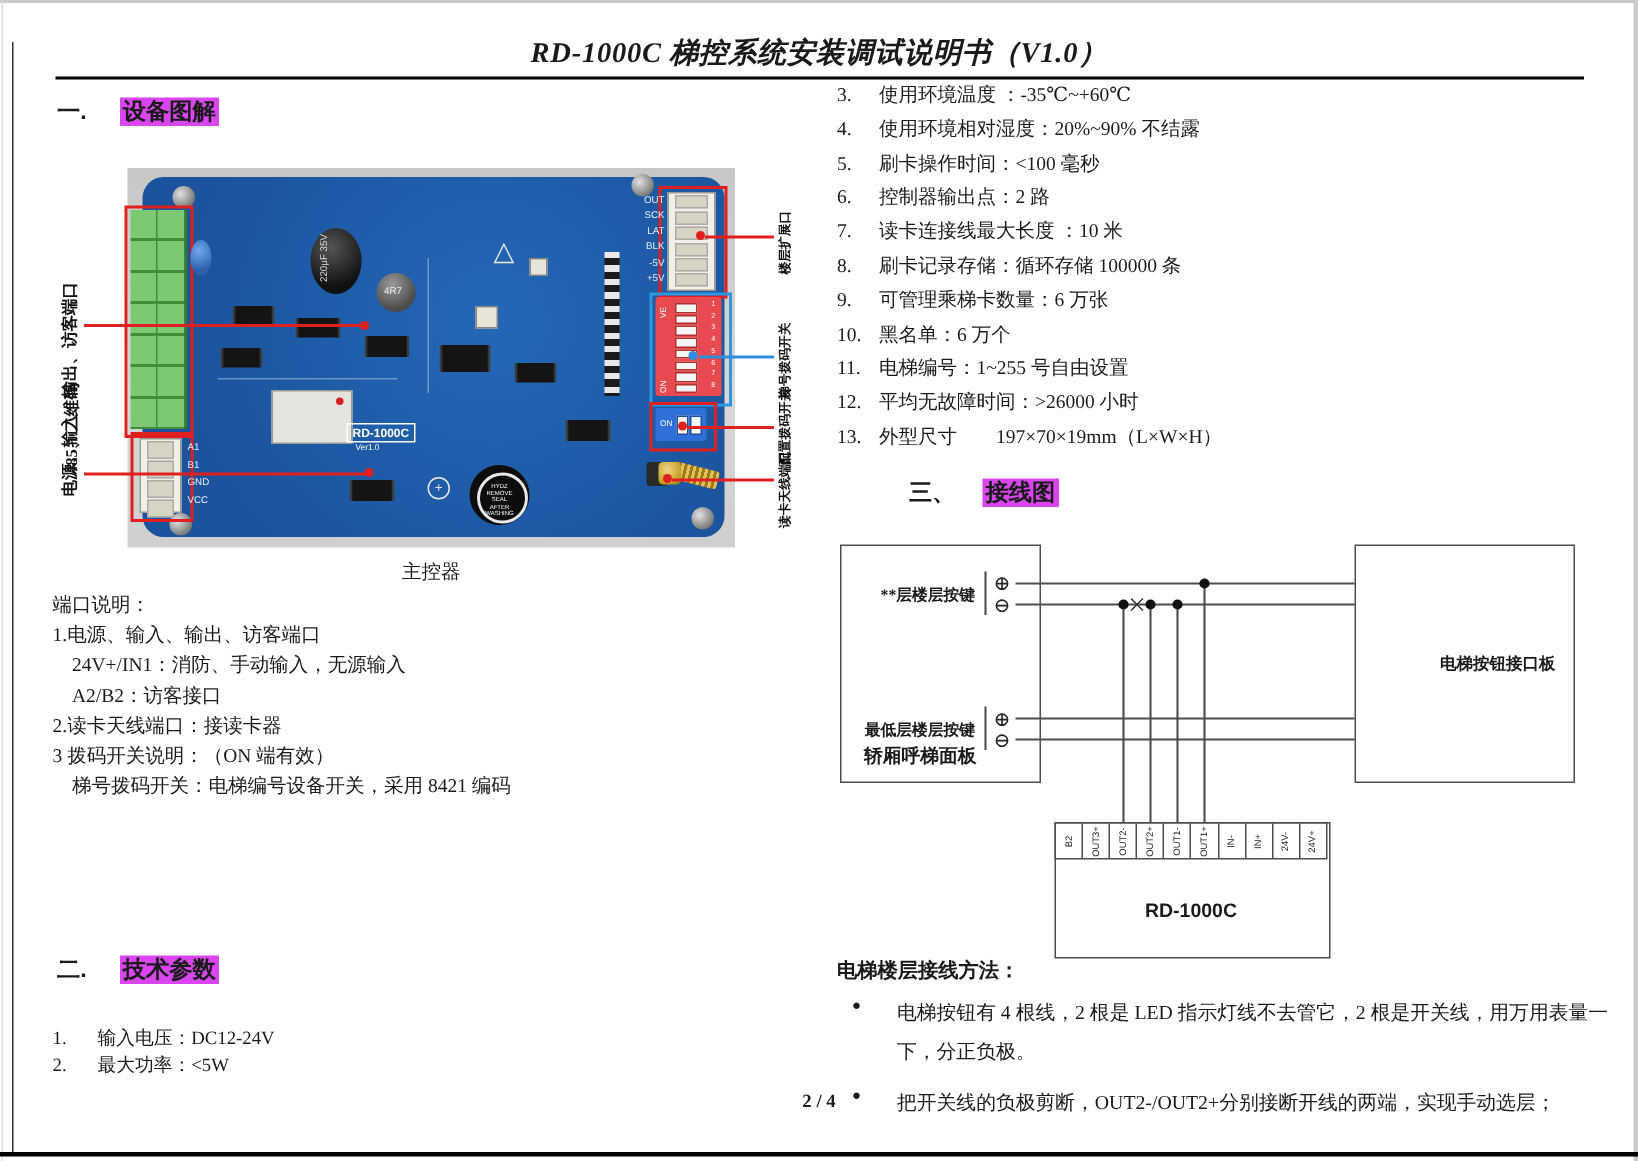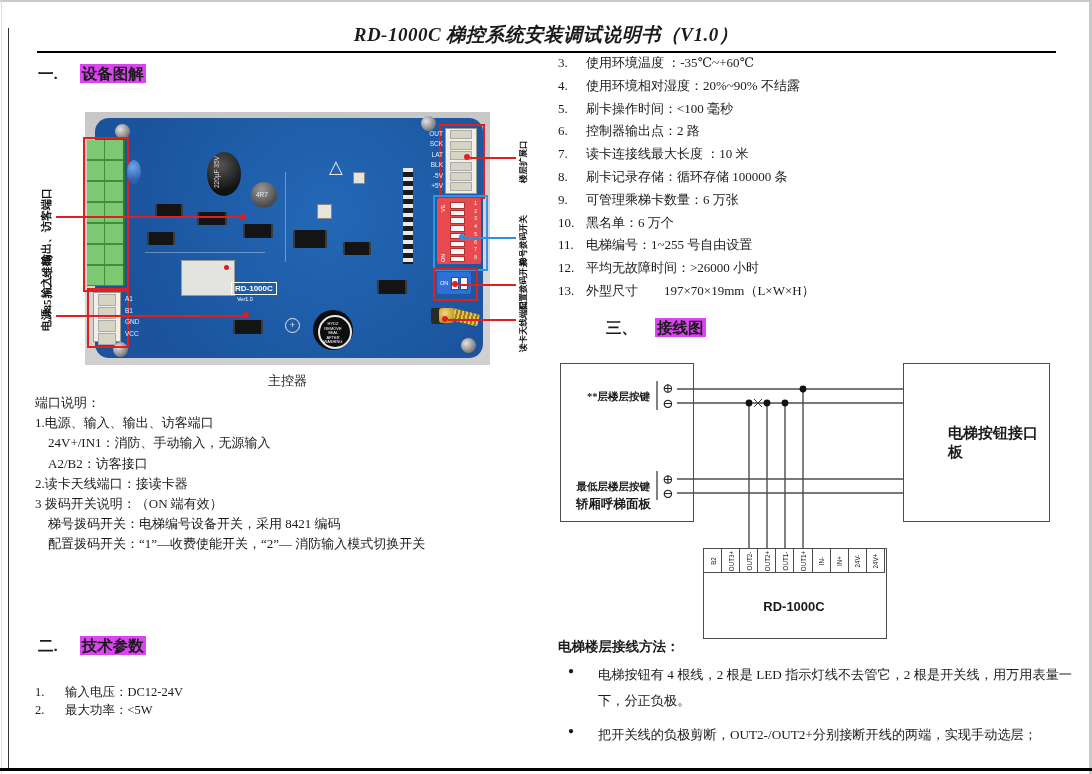--- a/index.html
+++ b/index.html
@@ -115,21 +115,21 @@
 
   
   #tech-list{position:absolute;left:35px;top:686px;width:480px;}
   .tech-row{display:flex;font-size:12.5px;margin-bottom:4.5px;line-height:13px;}
   .tech-num{width:30px;flex:0 0 30px;}
 
   
   .wd-box{position:absolute;border:1.4px solid #4d4d4d;background:transparent;}
   #wd-left-box{left:560px;top:363px;width:132px;height:157px;}
   #wd-right-box{left:903px;top:363px;width:145px;height:157px;display:flex;align-items:center;justify-content:center;}
-  #wd-right-label{font-size:15px;font-weight:bold;margin-left:44px;}
+  #wd-right-label{font-size:11px;font-weight:bold;margin-left:44px;}
   .wd-term-label{position:absolute;width:84px;text-align:right;font-size:10.5px;font-weight:bold;}
   #wd-upper-label{left:566px;top:390px;}
   #wd-lower-label{left:566px;top:480px;}
   .wd-sym{position:absolute;width:16px;text-align:center;font-size:13.5px;line-height:13px;color:#222;}
   #wd-panel-label{position:absolute;left:576px;top:496px;font-size:12.5px;font-weight:bold;}
   #wire-svg{position:absolute;left:550px;top:350px;width:520px;height:300px;pointer-events:none;}
   
   #ctrl-box{left:703px;top:548px;width:182px;height:89px;}
   #term-strip{position:absolute;left:703px;top:548px;width:182px;height:25px;display:flex;
     border:1.2px solid #4d4d4d;box-sizing:border-box;}
@@ -307,21 +307,20 @@
 
   <div id="port-notes">
 
   <div class="port-line">端口说明：</div>
       <div class="port-line">1.电源、输入、输出、访客端口</div>
       <div class="port-line">　24V+/IN1：消防、手动输入，无源输入</div>
       <div class="port-line">　A2/B2：访客接口</div>
       <div class="port-line">2.读卡天线端口：接读卡器</div>
       <div class="port-line">3 拨码开关说明：（ON 端有效）</div>
       <div class="port-line">　梯号拨码开关：电梯编号设备开关，采用 8421 编码</div>
-      <div class="port-line">　配置拨码开关：“1”—收费使能开关，“2”— 消防输入模式切换开关</div>
     </div>
 
   <div class="sec-head" id="sec2-head">
     <span class="sec-num">二.</span><span class="sec-title-hl">技术参数</span>
   </div>
   <div id="tech-list">
 
       <div class="tech-row">
         <span class="tech-num">1.</span>
         <span>输入电压：DC12-24V</span>
@@ -477,13 +476,14 @@
         <span class="bullet-marker">●</span>
         <span class="bullet-text">电梯按钮有 4 根线，2 根是 LED 指示灯线不去管它，2 根是开关线，用万用表量一下，分正负极。</span>
       </div>
 
       <div class="bullet">
         <span class="bullet-marker">●</span>
         <span class="bullet-text">把开关线的负极剪断，OUT2-/OUT2+分别接断开线的两端，实现手动选层；</span>
       </div>
     </div>
 
+  <div id="page-num">2 / 4</div>
 </div>
 
 </body></html>

